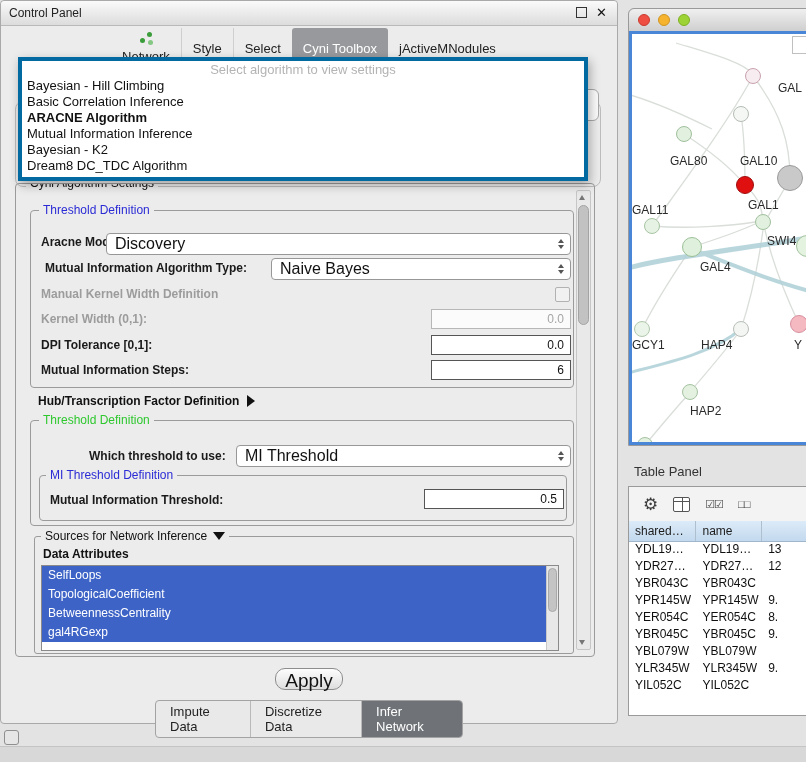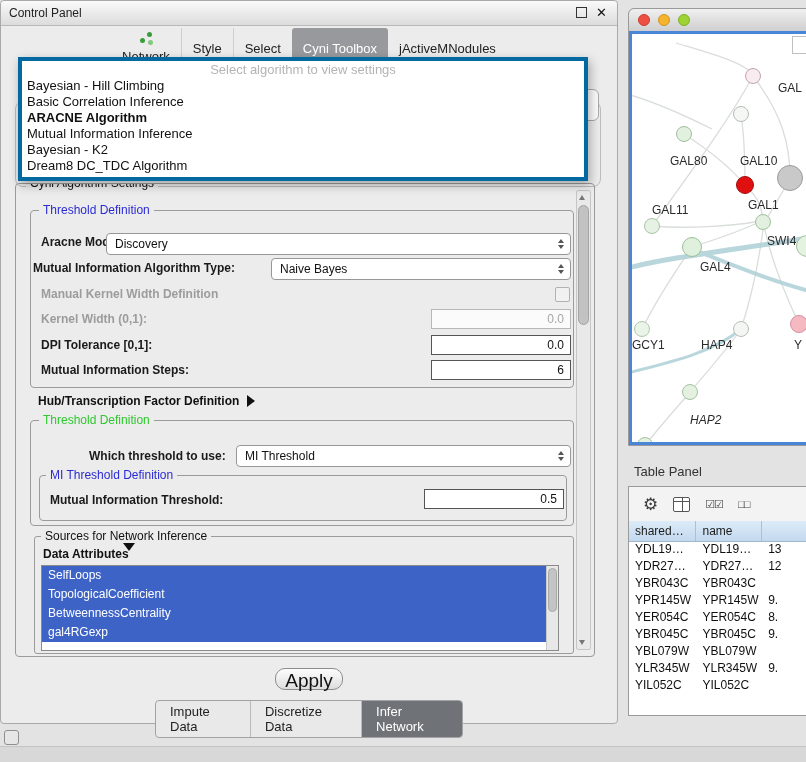--- a/index.html
+++ b/index.html
@@ -38,21 +38,21 @@
   .legend{position:absolute;top:-8px;background:#ececec;padding:0 4px;font-size:12px;color:#111;
       white-space:nowrap;}
   .legend.blue{color:#2b2bd6;}
   .legend.green{color:#2ec82e;}
 
   .settings-group{left:14px;top:182px;width:580px;height:474px;overflow:hidden;}
   .algo-def{left:14px;top:26px;width:544px;height:178px;}
   .row-label{position:absolute;font-size:12px;font-weight:bold;color:#1a1a1a;white-space:nowrap;}
   .row-label.disabled{color:#9c9c9c;}
   .combo{position:absolute;height:22px;background:#fff;border:1px solid #979797;border-radius:4px;
-      box-sizing:border-box;font-size:12px;color:#111;display:flex;align-items:center;
+      box-sizing:border-box;font-size:16px;color:#111;display:flex;align-items:center;
       padding-left:8px;}
   .arrows{position:absolute;right:6px;top:50%;transform:translateY(-50%);display:flex;
       flex-direction:column;gap:2px;}
   .arrows i{display:block;width:0;height:0;border-left:3.5px solid transparent;
       border-right:3.5px solid transparent;}
   .arrows i.up{border-bottom:4px solid #555;}
   .arrows i.dn{border-top:4px solid #555;}
   .checkbox{position:absolute;width:13px;height:13px;background:#f1f1f1;border:1px solid #b2b2b2;
       border-radius:2px;}
   .field{position:absolute;height:20px;background:#fff;border:1px solid #555;box-sizing:border-box;
@@ -64,21 +64,21 @@
       display:flex;align-items:center;gap:8px;}
   .tri-right{width:0;height:0;border-top:6px solid transparent;border-bottom:6px solid transparent;
       border-left:8px solid #111;display:inline-block;}
   .tri-down{width:0;height:0;border-left:6px solid transparent;border-right:6px solid transparent;
       border-top:8px solid #111;display:inline-block;margin-left:6px;}
 
   .threshold-group{left:14px;top:236px;width:544px;height:106px;}
   .mi-group{left:8px;top:54px;width:528px;height:46px;}
 
   .sources-group{left:18px;top:352px;width:540px;height:118px;border-radius:3px;}
-  .legend.plain{font-weight:normal;color:#111;display:flex;align-items:center;flex-direction:column;}
+  .legend.plain{font-weight:normal;color:#111;display:flex;align-items:center;}
   .data-attr-label{position:absolute;left:8px;top:10px;font-size:12px;font-weight:bold;color:#111;}
   .attr-list{position:absolute;left:6px;top:28px;width:518px;height:86px;background:#fff;
       border:1px solid #8a8a8a;box-sizing:border-box;overflow:hidden;}
   .attr-item{height:19px;line-height:19px;background:#3d63c6;color:#fff;font-size:12px;
       padding-left:6px;margin-right:11px;}
   .list-scroll{position:absolute;right:0;top:0;bottom:0;width:11px;background:#e8e8e8;
       border-left:1px solid #c9c9c9;}
   .list-scroll .thumb{position:absolute;left:1px;right:1px;top:2px;height:42px;background:#c4c4c4;
       border:1px solid #a9a9a9;border-radius:5px;}
 
@@ -198,21 +198,21 @@
 
         <span class="row-label" style="left:10px;top:24px;">Aracne Mode:</span>
         <div class="combo" style="left:75px;top:22px;width:465px;">
           <span>Discovery</span>
           <span class="arrows">
               <i class="up"></i>
               <i class="dn"></i>
             </span>
         </div>
 
-        <span class="row-label" style="left:2px;top:50px;">Mutual Information Algorithm Type:</span>
+        <span class="row-label" style="left:14px;top:50px;">Mutual Information Algorithm Type:</span>
         <div class="combo" style="left:240px;top:47px;width:300px;">
           <span>Naive Bayes</span>
           <span class="arrows">
               <i class="up"></i>
               <i class="dn"></i>
             </span>
         </div>
 
         <span class="row-label disabled" style="left:10px;top:76px;">Manual Kernel Width Definition</span>
         <span class="checkbox" style="left:524px;top:76px;"></span>
@@ -349,28 +349,28 @@
           <div class="net-node" style="left: 2px; top: 287px; width: 16px; height: 16px; background: rgb(234, 244, 232); border: 1px solid rgb(176, 200, 172);"></div>
           <div class="net-node" style="left: 101px; top: 287px; width: 16px; height: 16px; background: rgb(244, 246, 244); border: 1px solid rgb(184, 190, 184);"></div>
           <div class="net-node" style="left: 158px; top: 281px; width: 18px; height: 18px; background: rgb(244, 185, 193); border: 1px solid rgb(216, 144, 160);"></div>
           <div class="net-node" style="left: 50px; top: 350px; width: 16px; height: 16px; background: rgb(228, 241, 225); border: 1px solid rgb(164, 194, 160);"></div>
           <div class="net-node" style="left: 5px; top: 403px; width: 16px; height: 16px; background: rgb(228, 241, 225); border: 1px solid rgb(164, 194, 160);"></div>
         </div>
       <div id="net-labels">
           <div class="net-label" style="left: 146px; top: 47px;">GAL</div>
           <div class="net-label" style="left: 38px; top: 120px;">GAL80</div>
           <div class="net-label" style="left: 108px; top: 120px;">GAL10</div>
-          <div class="net-label" style="left: 0px; top: 169px; margin-left: 20px;">GAL11</div>
+          <div class="net-label" style="left: 0px; top: 169px;">GAL11</div>
           <div class="net-label" style="left: 116px; top: 164px;">GAL1</div>
           <div class="net-label" style="left: 135px; top: 200px;">SWI4</div>
           <div class="net-label" style="left: 68px; top: 226px;">GAL4</div>
           <div class="net-label" style="left: 0px; top: 304px;">GCY1</div>
           <div class="net-label" style="left: 69px; top: 304px;">HAP4</div>
           <div class="net-label" style="left: 162px; top: 304px;">Y</div>
-          <div class="net-label" style="left: 58px; top: 379px; font-style: italic;">HAP2</div>
+          <div class="net-label" style="left: 58px; top: 370px;">HAP2</div>
         </div>
       <div class="net-scroll-box"></div>
     </div>
   </section>
 
   <div class="table-panel-title">Table Panel</div>
 
   <section class="table-win">
     <div class="table-toolbar">
       <span class="gear">⚙</span>

